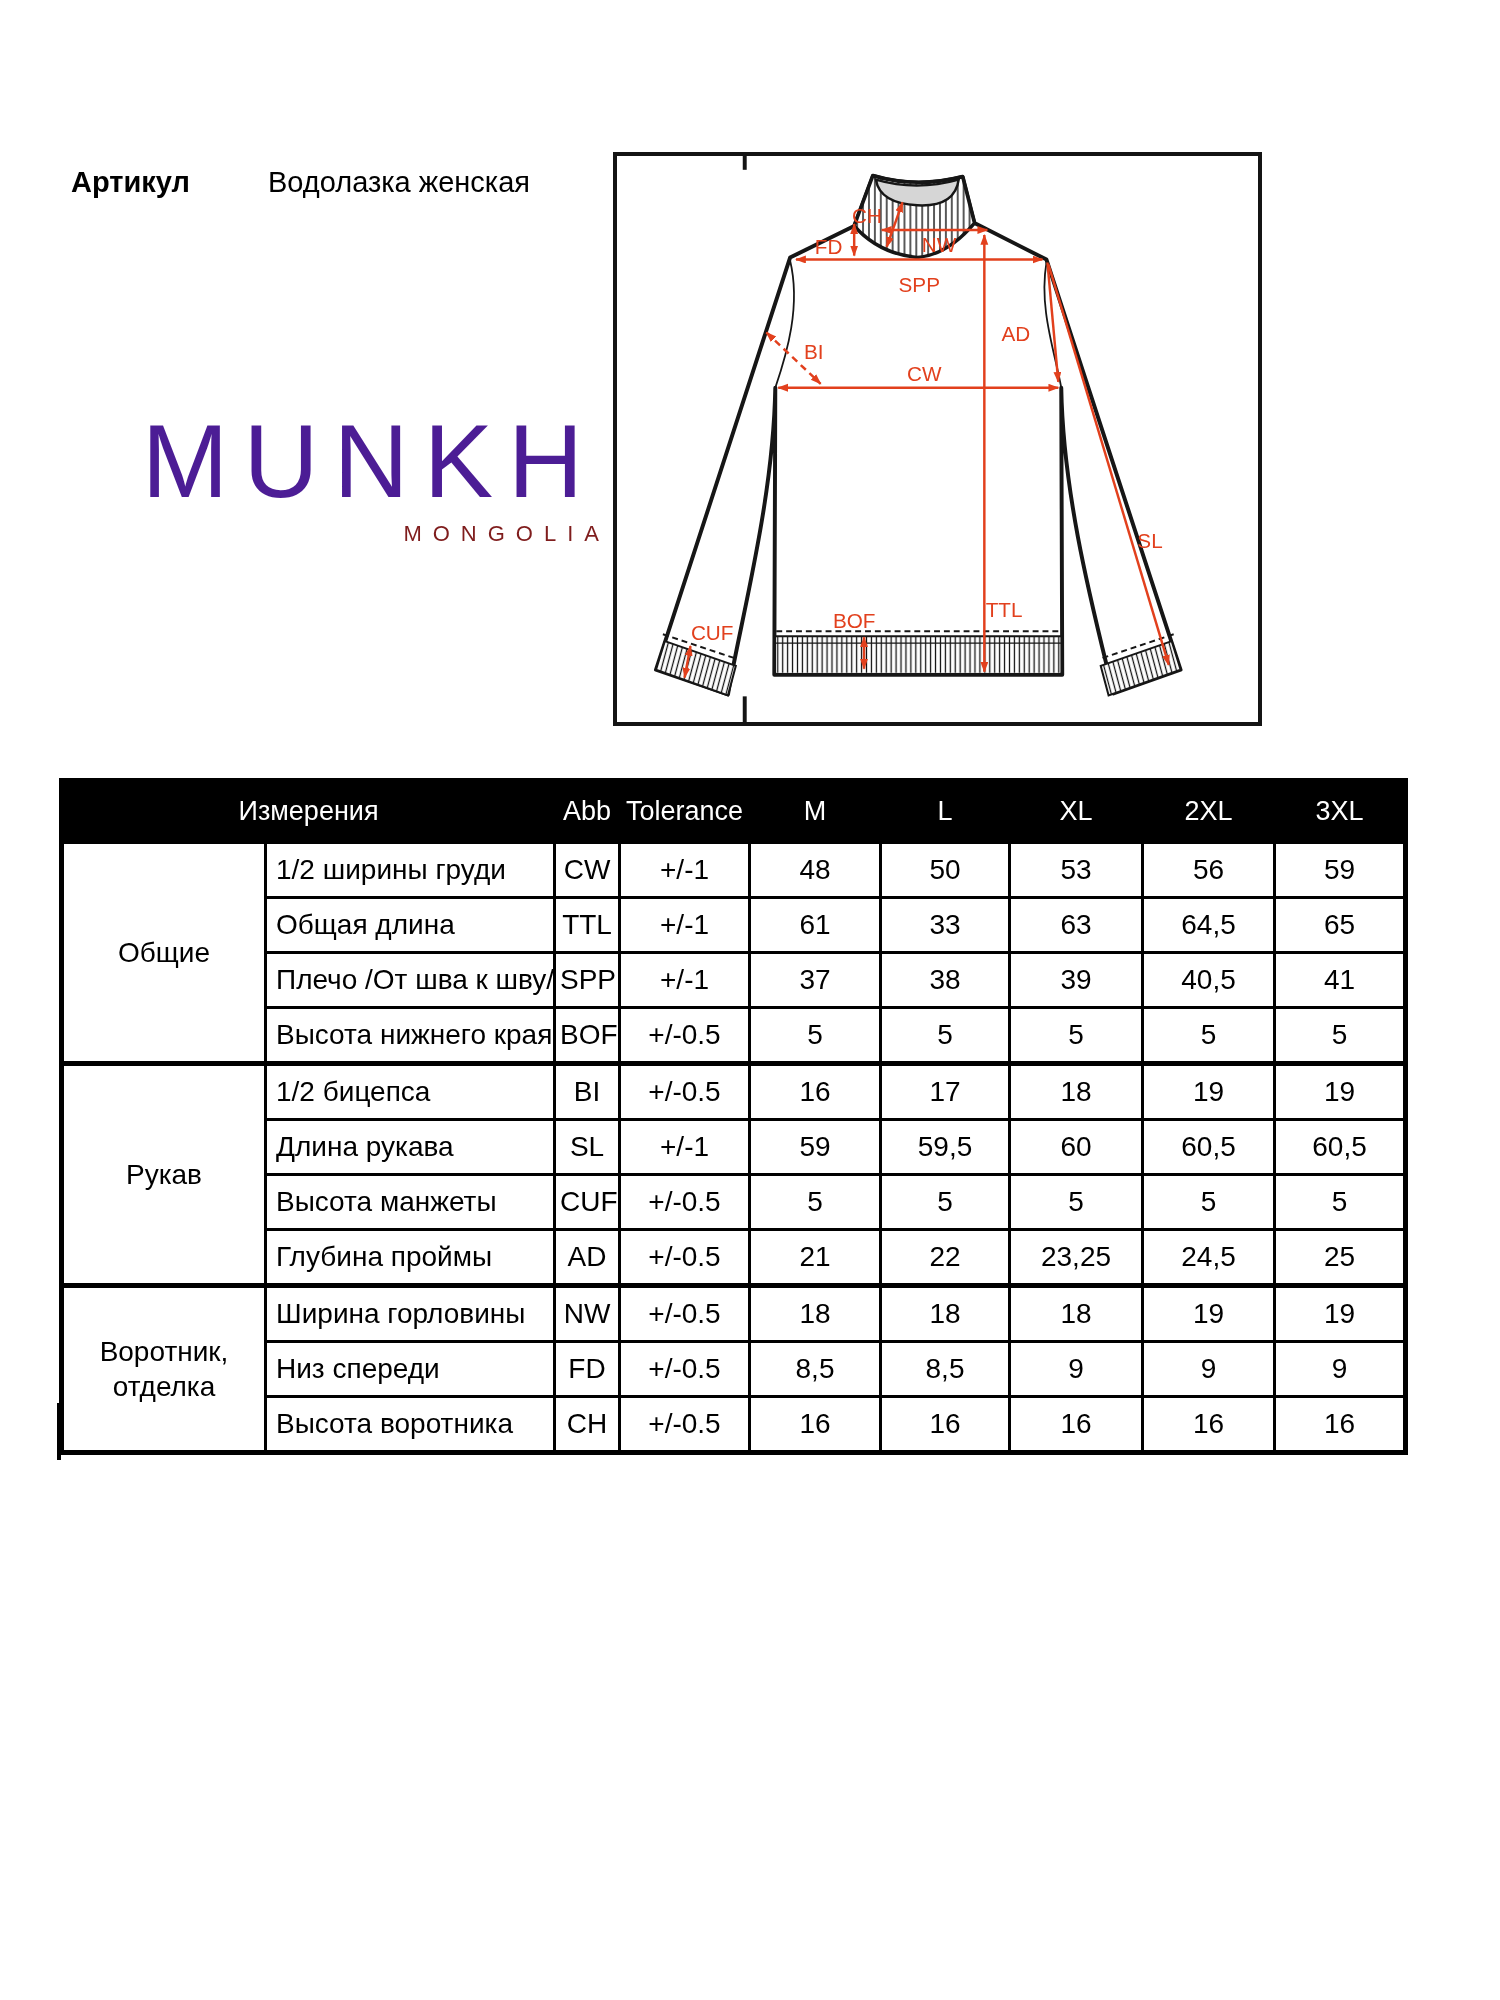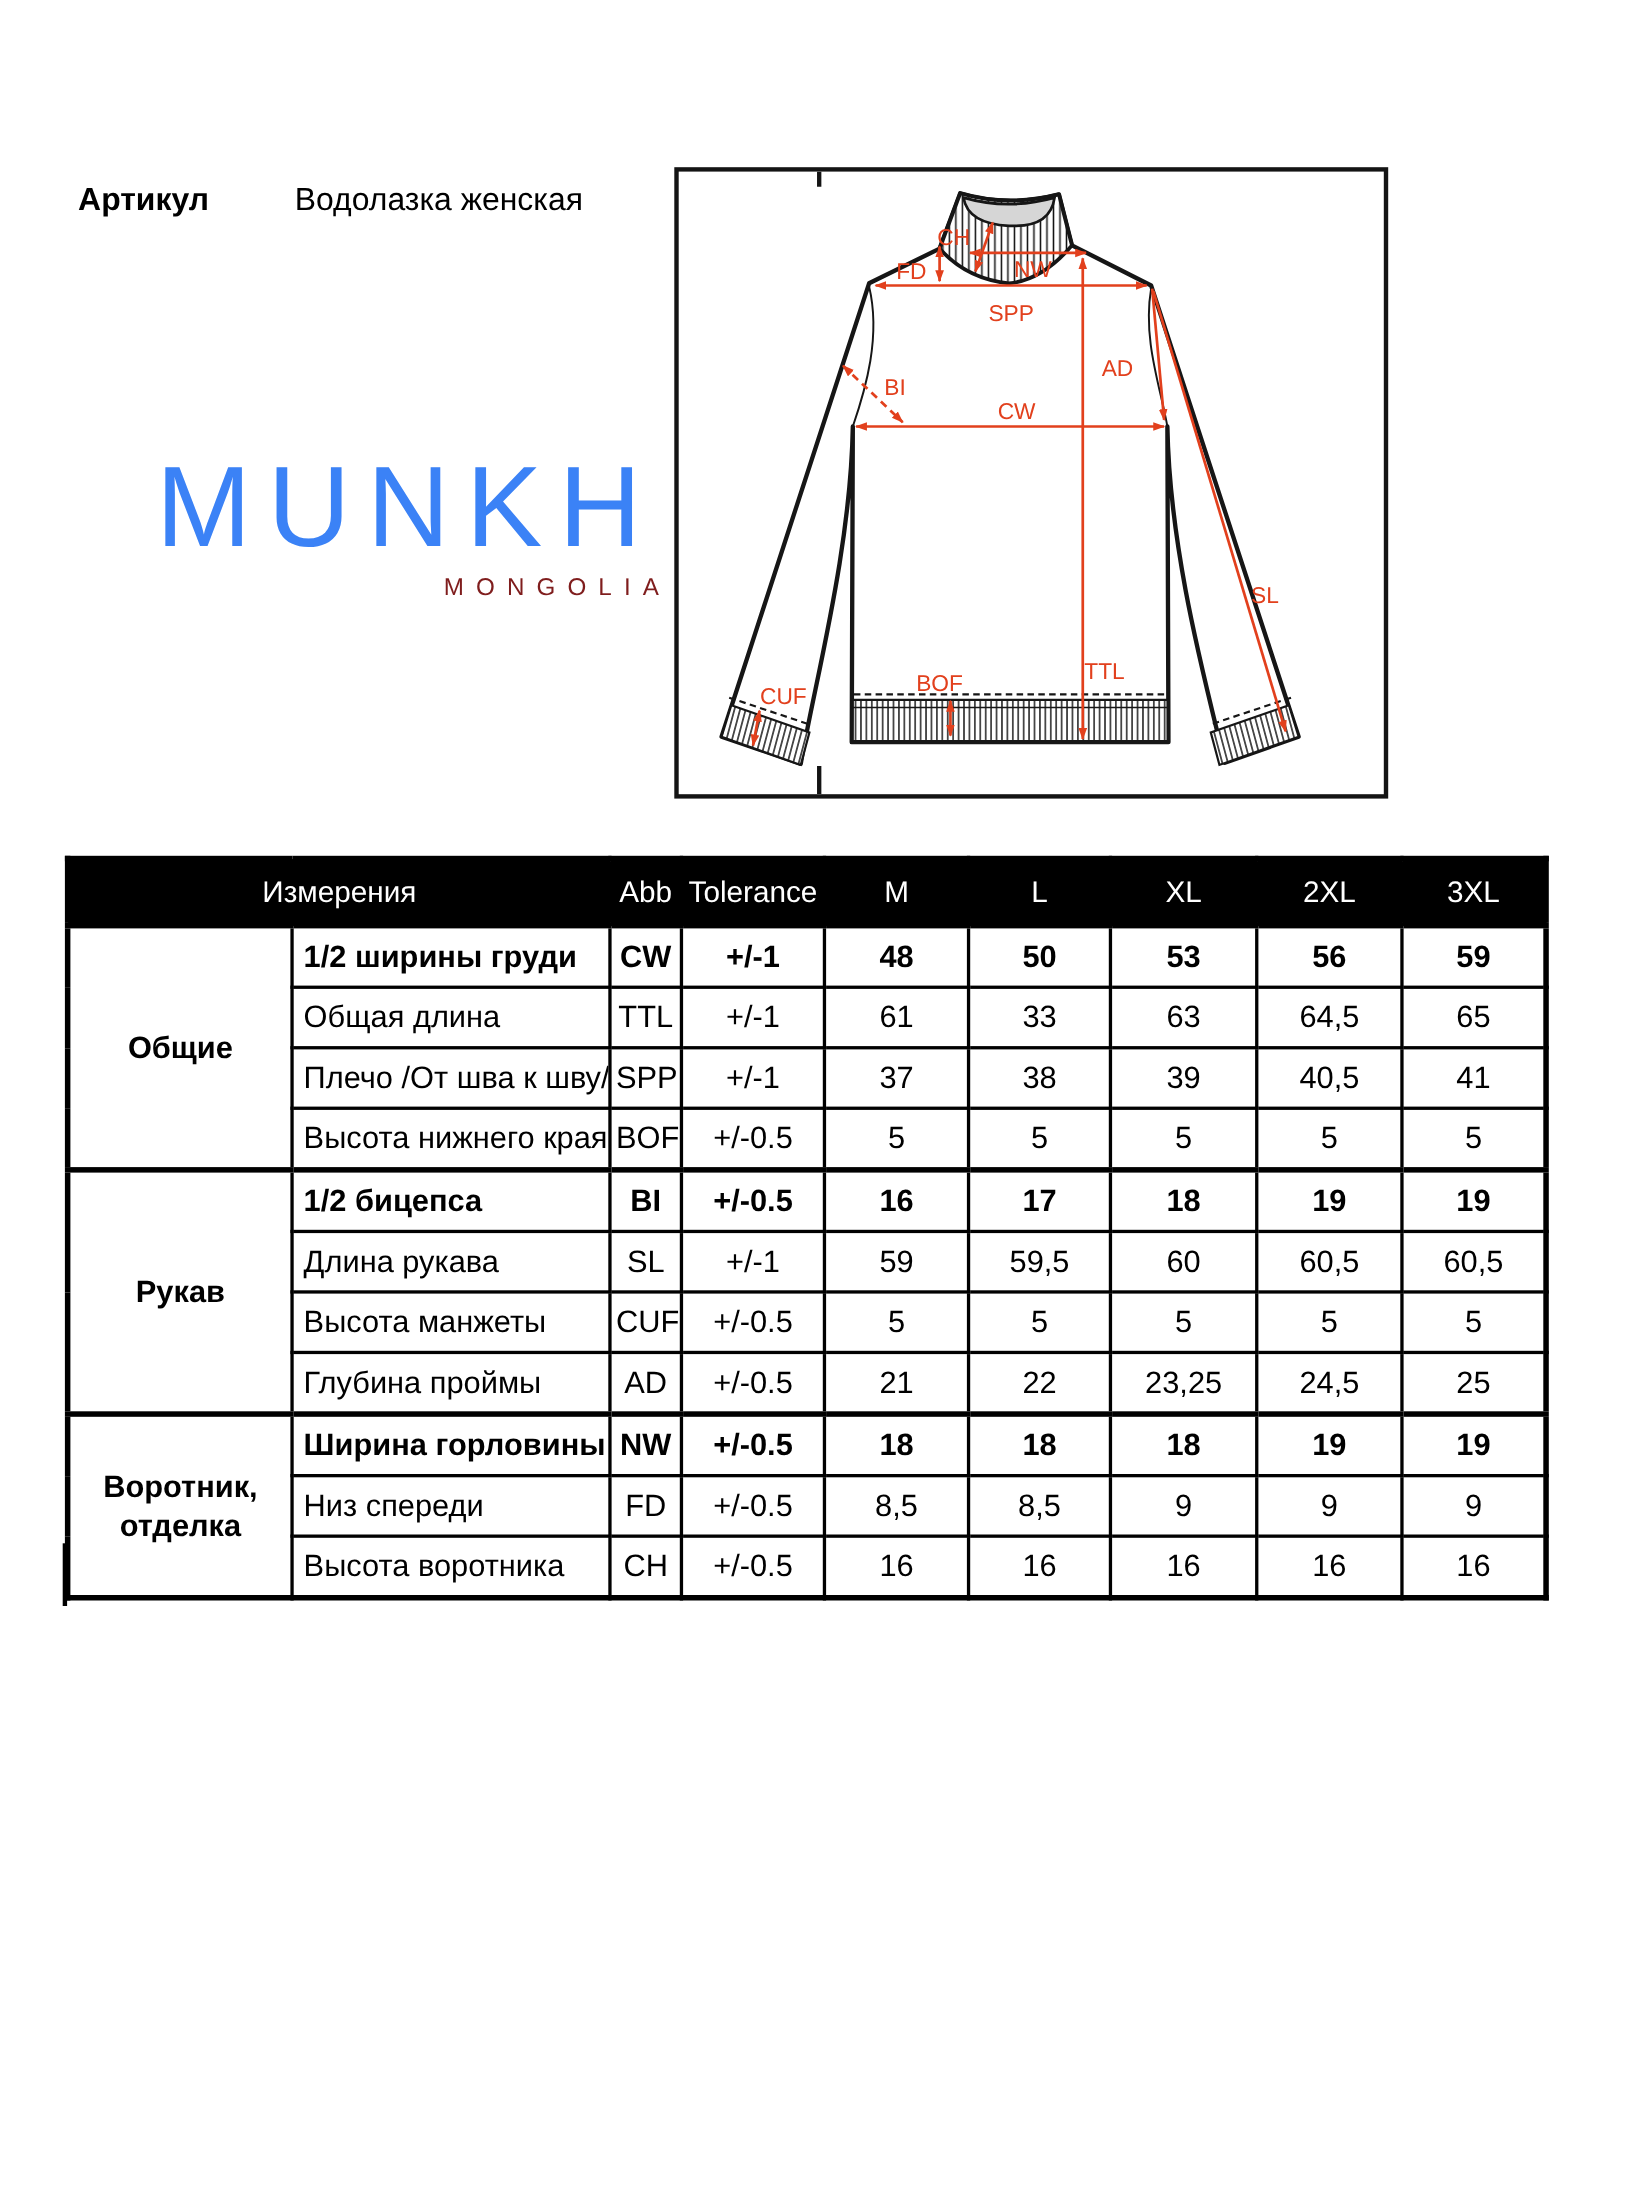--- a/index.html
+++ b/index.html
@@ -5,38 +5,38 @@
   html,body{margin:0;padding:0;background:#ffffff;}
   .page{position:relative;width:1500px;height:1599px;background:#fff;overflow:hidden;
         font-family:"Liberation Sans",sans-serif;color:#000;}
 
   
   .article-label{position:absolute;left:71px;top:166px;font-size:29px;font-weight:bold;}
   .article-value{position:absolute;left:268px;top:166px;font-size:29px;}
 
   
   .brand{position:absolute;left:130px;top:402px;width:480px;text-align:center;
-         font-size:104px;letter-spacing:15px;color:#3b82f6;font-weight:400;}
+         font-size:104px;letter-spacing:15px;color:#4c1d95;font-weight:400;}
   .brand-sub{position:absolute;left:130px;top:521px;width:480px;text-align:right;
          font-size:22px;letter-spacing:11px;color:#7f1d1d;}
 
   
   .sketch-frame{position:absolute;left:613px;top:152px;width:641px;height:566px;
                 border:4px solid #141414;background:#fff;}
 
   
   .size-table{position:absolute;left:59px;top:778px;border-collapse:collapse;
               table-layout:fixed;width:1344px;border:5px solid #000;}
   .size-table th{background:#000;color:#fff;font-weight:400;font-size:27px;height:54px;
                  border:3px solid #000;}
   .size-table td{border:3px solid #000;font-size:28px;height:52px;text-align:center;
                  padding:0 4px;overflow:hidden;white-space:nowrap;}
   .size-table td.rowlabel{text-align:left;padding-left:9px;}
   .size-table td.groupcell{white-space:normal;line-height:1.25;}
-  .size-table tr.group-start td{border-top-width:5px;font-weight:bold;}
+  .size-table tr.group-start td{border-top-width:5px;}
 
   .table-tail{position:absolute;left:57px;top:1403px;width:4px;height:57px;background:#000;}
 </style>
 </head>
 <body>
 
 <div class="page">
 
   <div class="article-label">Артикул</div>
   <div class="article-value">Водолазка женская</div>

